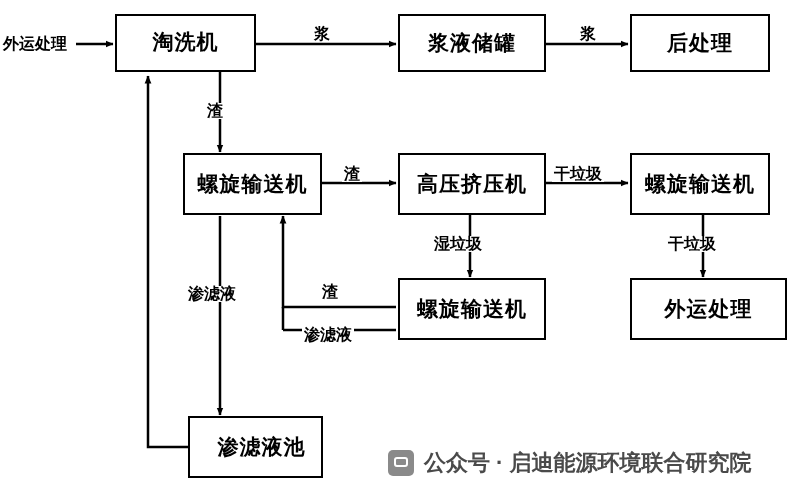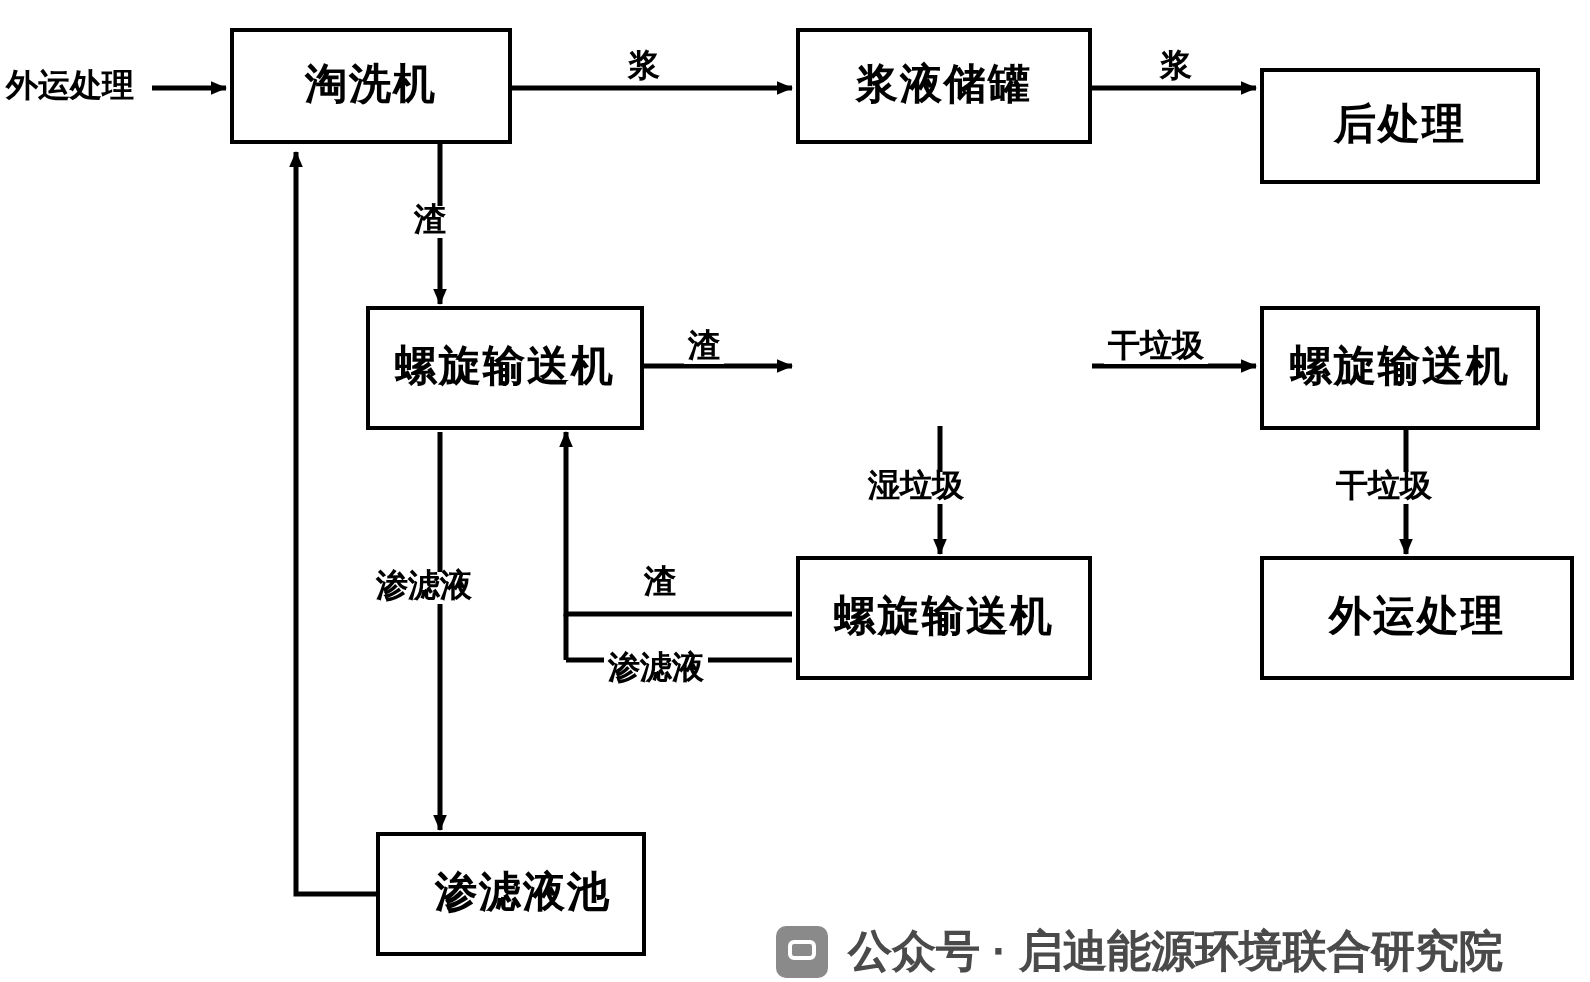--- a/index.html
+++ b/index.html
@@ -129,28 +129,31 @@
   </svg>
 
   <div class="node" style="left:115px; top:14px; width:141px; height:58px;font-family:Liberation Serif, serif;">
     <span>淘洗机</span>
   </div>
 
   <div class="node" style="left:398px; top:14px; width:148px; height:58px;align-items:center;">
     <span>浆液储罐</span>
   </div>
 
-  <div class="node" style="left:630px; top:14px; width:140px; height:58px;margin-top:20px;">
+  <div class="node" style="left:630px; top:14px; width:140px; height:58px;">
     <span>后处理</span>
   </div>
 
   <div class="node" style="left:183px; top:153px; width:139px; height:62px;">
     <span>螺旋输送机</span>
   </div>
 
+  <div class="node" style="left:398px; top:153px; width:148px; height:62px;">
+    <span>高压挤压机</span>
+  </div>
 
   <div class="node" style="left:630px; top:153px; width:140px; height:62px;">
     <span>螺旋输送机</span>
   </div>
 
   <div class="node" style="left:398px; top:278px; width:148px; height:62px;">
     <span>螺旋输送机</span>
   </div>
 
   <div class="node" style="left:630px; top:278px; width:157px; height:62px;">
@@ -167,18 +170,18 @@
   <div class="edge-label" style="left:578px; top:26px;">浆</div>
   <div class="edge-label" style="left:205px; top:103px;">渣</div>
   <div class="edge-label" style="left:342px; top:166px;">渣</div>
   <div class="edge-label" style="left:552px; top:166px;">干垃圾</div>
   <div class="edge-label" style="left:432px; top:236px;">湿垃圾</div>
   <div class="edge-label" style="left:666px; top:236px;">干垃圾</div>
   <div class="edge-label" style="left:320px; top:284px;">渣</div>
   <div class="edge-label" style="left:186px; top:286px;">渗滤液</div>
   <div class="edge-label" style="left:302px; top:327px;">渗滤液</div>
 
-  <div class="watermark" style="left:388px; top:461px;">
+  <div class="watermark" style="left:388px; top:448px;">
     <span class="wm-logo"></span>
     <span>公众号 · 启迪能源环境联合研究院</span>
   </div>
 
 </div>
 
 </body></html>

